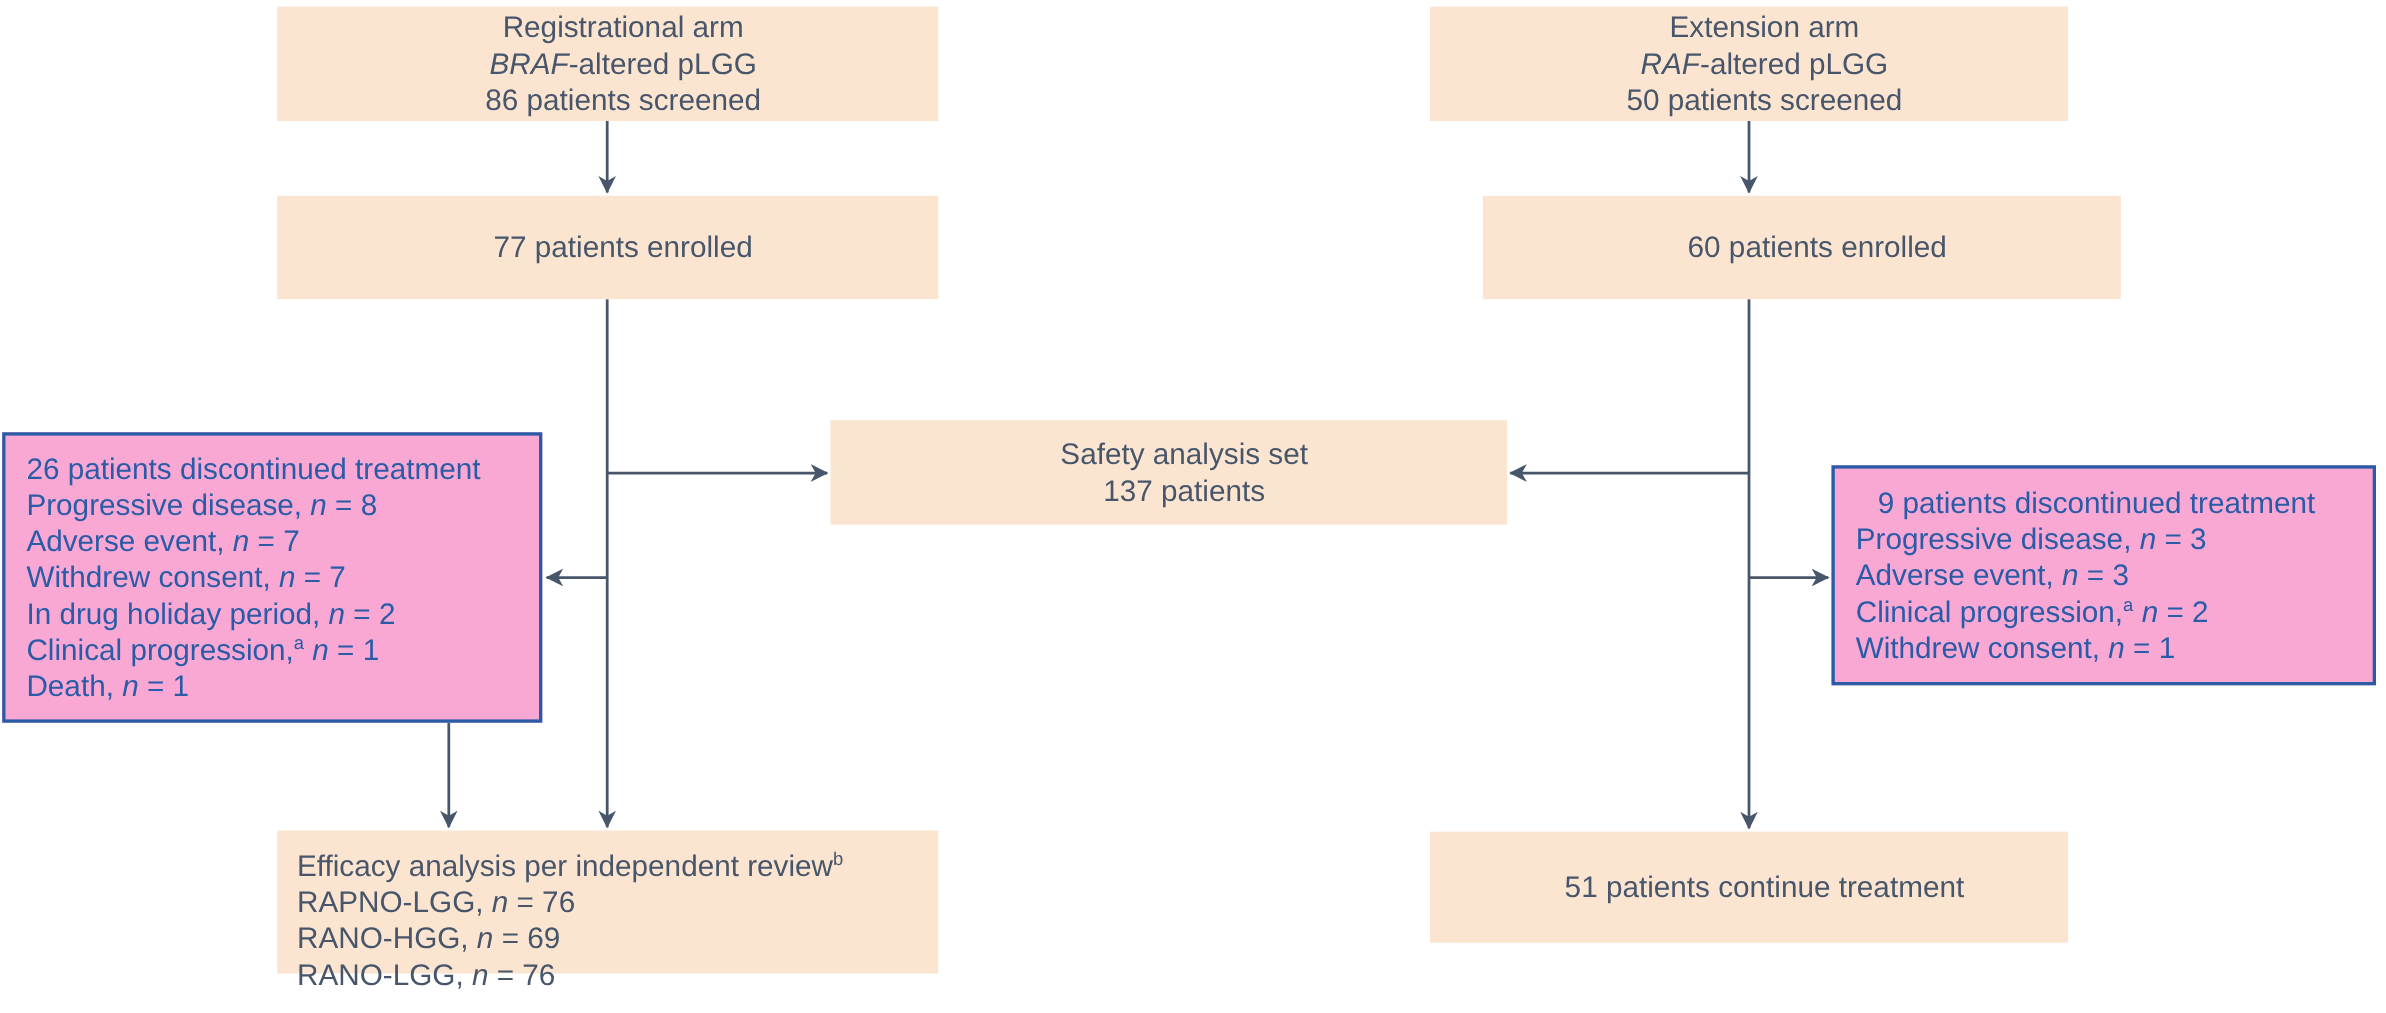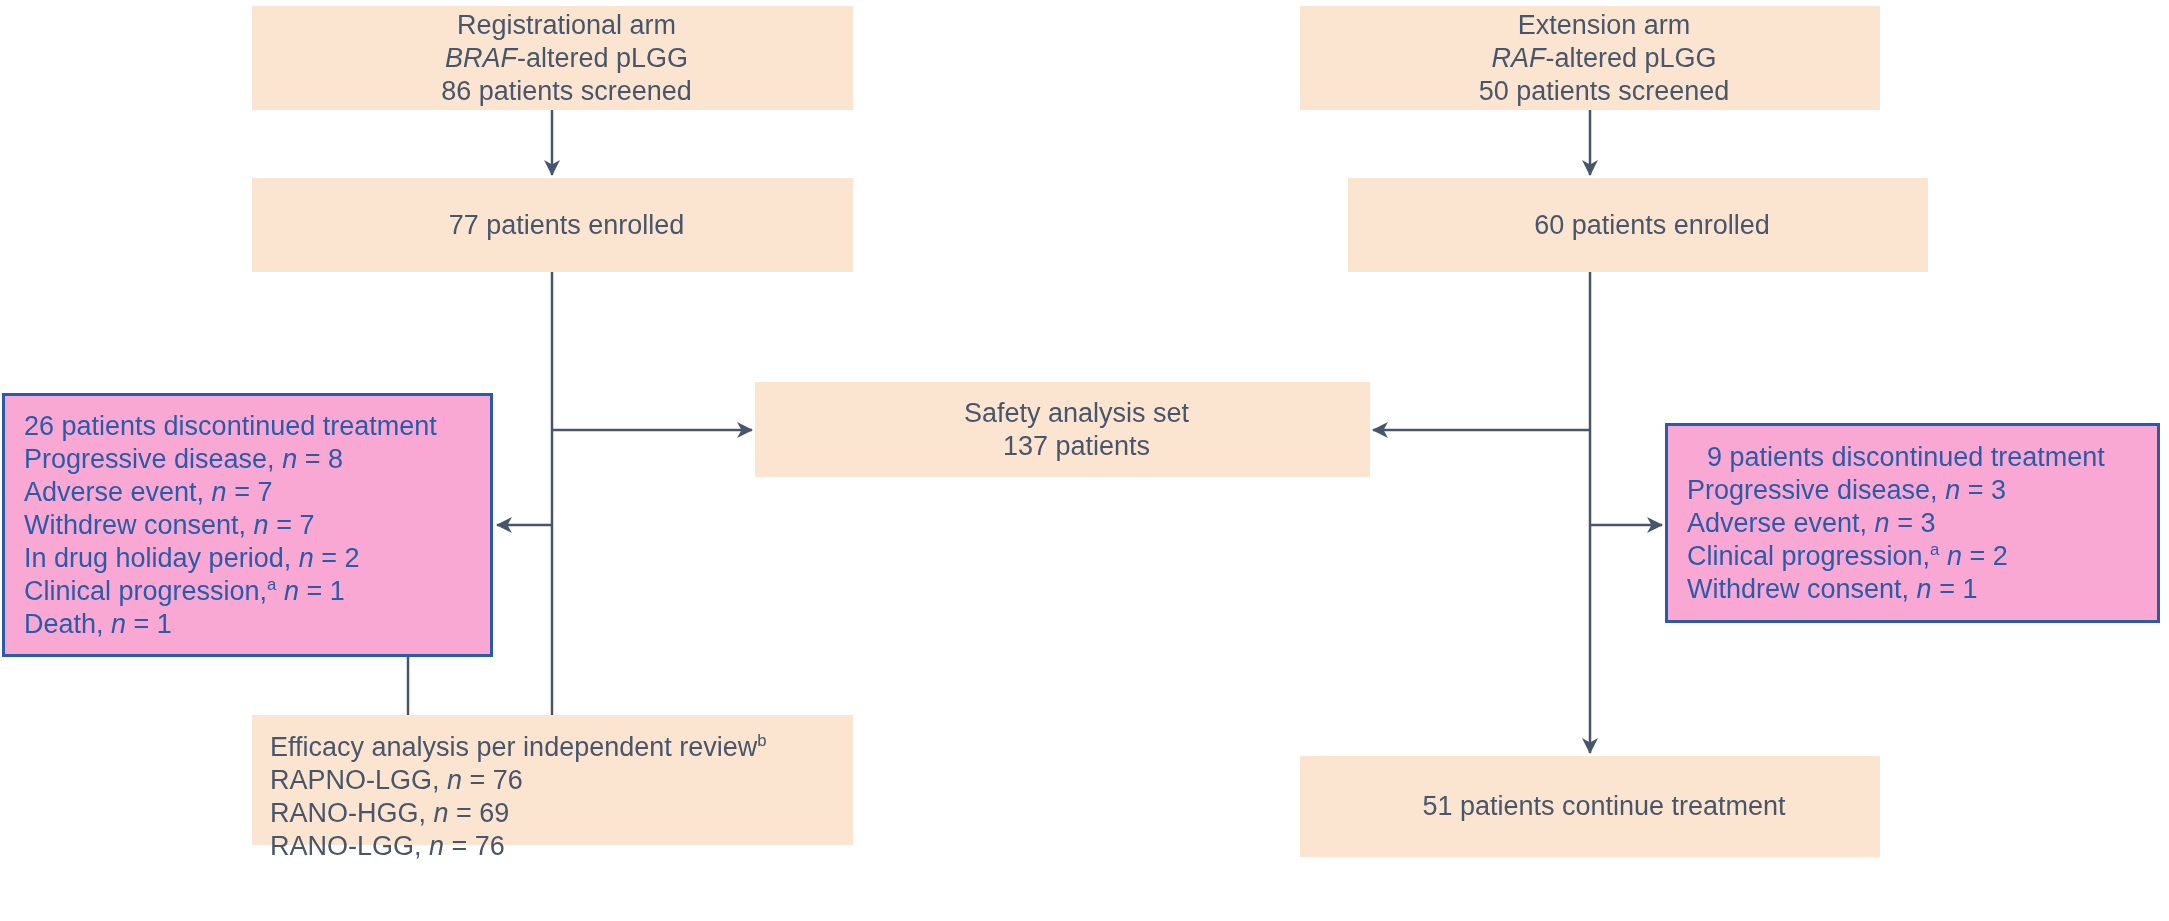--- a/index.html
+++ b/index.html
@@ -49,21 +49,21 @@
   #box-ext-discontinued .line:first-child{margin-left:20px;}
 
   
   #box-reg-screened   {left:252px; top:6px;   width:601px; height:104px;}
   #box-reg-enrolled   {left:252px; top:178px; width:601px; height:94px;}
   #box-ext-screened   {left:1300px;top:6px;   width:580px; height:104px;}
   #box-ext-enrolled   {left:1300px;top:178px; width:580px; height:94px;margin-left:48px;}
   #box-safety         {left:755px; top:382px; width:615px; height:95px;}
   #box-reg-discontinued{left:2px;  top:393px; width:491px; height:264px;}
   #box-ext-discontinued{left:1665px;top:423px;width:495px; height:200px;}
-  #box-efficacy       {left:252px; top:715px; width:601px; height:130px;}
+  #box-efficacy       {left:252px; top:755px; width:601px; height:130px;}
   #box-continue       {left:1300px;top:756px; width:580px; height:101px;}
 
   em{font-style:italic;}
   sup{font-size:0.62em;line-height:0;vertical-align:super;}
   .line{white-space:nowrap;}
 </style>
 </head>
 <body>
 
 <div class="canvas">

